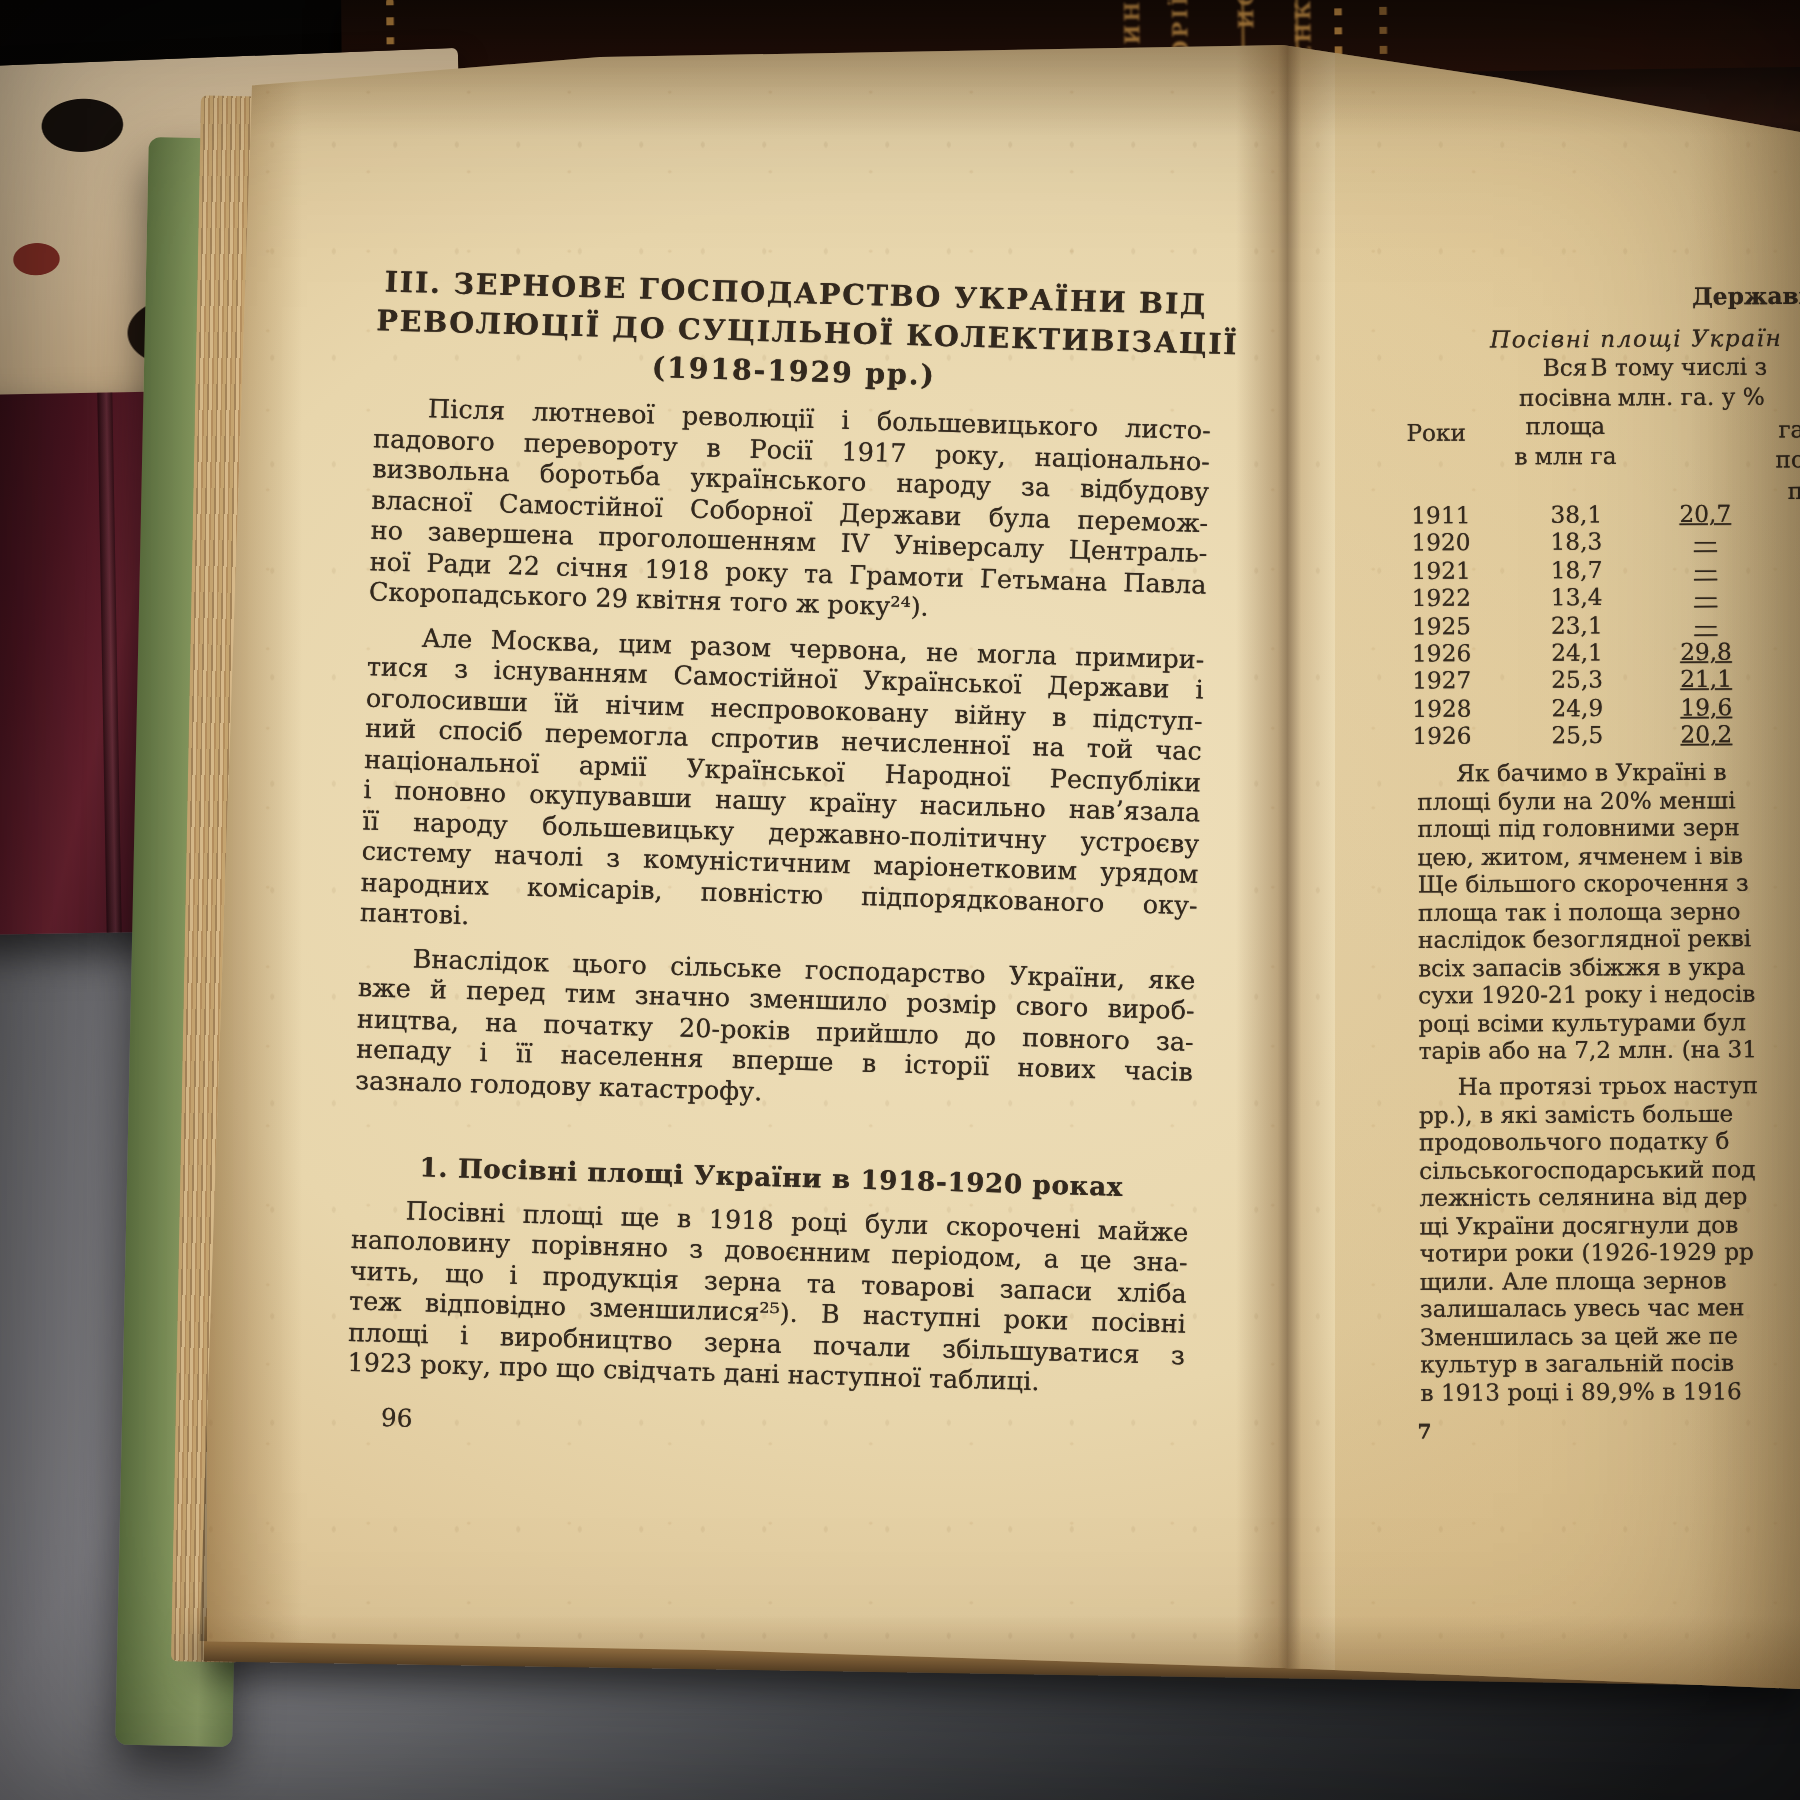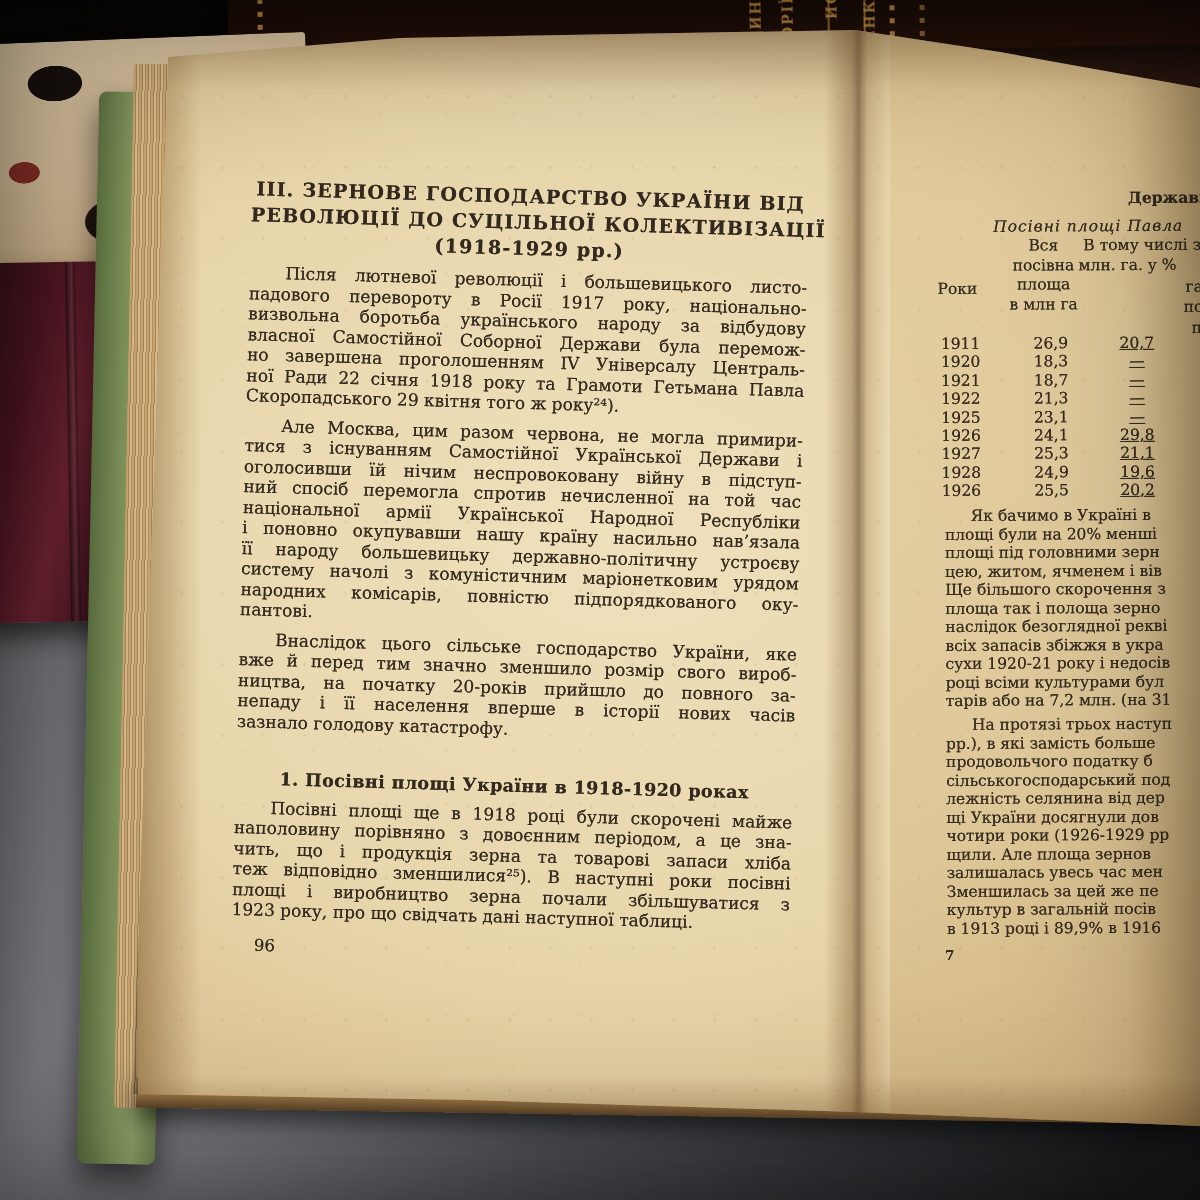--- a/index.html
+++ b/index.html
@@ -143,21 +143,21 @@
     position:absolute;left:935px;top:180px;width:420px;color:#362b1f;
     transform:rotate(-.3deg);transform-origin:0 0;
     font-size:15.5px;line-height:18.5px;
     text-shadow:0 0 .5px rgba(54,43,31,.85);
   }
   .table-label{position:absolute;left:193px;top:10px;font-weight:bold;white-space:nowrap;}
   .table-caption{position:absolute;left:58px;top:38px;font-style:italic;letter-spacing:1px;white-space:nowrap;}
   .th{position:absolute;white-space:nowrap;}
   .th-years{left:2px;top:100px;}
   .th-col2{left:62px;top:57px;width:92px;text-align:center;line-height:19.5px;}
-  .th-col3a{left:148px;top:57px;}
+  .th-col3a{left:125px;top:57px;}
   .th-col3b{left:143px;top:77px;}
   .th-col3c{left:250px;top:99px;}
   .th-col3d{left:248px;top:119px;}
   .th-col3e{left:256px;top:140px;}
   .tbody{position:absolute;left:0;top:155px;width:300px;}
   .trow{position:relative;height:18.4px;}
   .tcell{position:absolute;white-space:nowrap;}
   .tcell.c0{left:5px;}
   .tcell.c1{left:82px;width:66px;text-align:center;}
   .tcell.c2{left:168px;width:66px;text-align:center;text-decoration:underline;}
@@ -250,54 +250,54 @@
         <div class="tline">чить, що і продукція зерна та товарові запаси хліба</div>
         <div class="tline">теж відповідно зменшилися²⁵). В наступні роки посівні</div>
         <div class="tline">площі і виробництво зерна почали збільшуватися з</div>
         <div class="tline last">1923 року, про що свідчать дані наступної таблиці.</div>
       </div>
   </div>
   <div class="pnum-left">96</div>
 
   <div class="right-text">
     <div class="table-label">Держави</div>
-    <div class="table-caption">Посівні площі Павла</div>
+    <div class="table-caption">Посівні площі Україн</div>
 
     <div class="th th-years">Роки</div>
     <div class="th th-col2">
         <div class="tline first">Вся</div>
         <div class="tline">посівна</div>
         <div class="tline">площа</div>
         <div class="tline last">в млн га</div>
       </div>
     <div class="th th-col3a">В тому числі з</div>
     <div class="th th-col3b">млн. га. у %</div>
     <div class="th th-col3c">га</div>
     <div class="th th-col3d">по</div>
     <div class="th th-col3e">п</div>
 
     <div class="tbody">
         <div class="trow">
           <span class="tcell c0">1911</span>
-          <span class="tcell c1">26,9</span>
+          <span class="tcell c1">38,1</span>
           <span class="tcell c2">20,7</span>
         </div>
         <div class="trow">
           <span class="tcell c0">1920</span>
           <span class="tcell c1">18,3</span>
           <span class="tcell c2">—</span>
         </div>
         <div class="trow">
           <span class="tcell c0">1921</span>
           <span class="tcell c1">18,7</span>
           <span class="tcell c2">—</span>
         </div>
         <div class="trow">
           <span class="tcell c0">1922</span>
-          <span class="tcell c1">21,3</span>
+          <span class="tcell c1">13,4</span>
           <span class="tcell c2">—</span>
         </div>
         <div class="trow">
           <span class="tcell c0">1925</span>
           <span class="tcell c1">23,1</span>
           <span class="tcell c2">—</span>
         </div>
         <div class="trow">
           <span class="tcell c0">1926</span>
           <span class="tcell c1">24,1</span>

